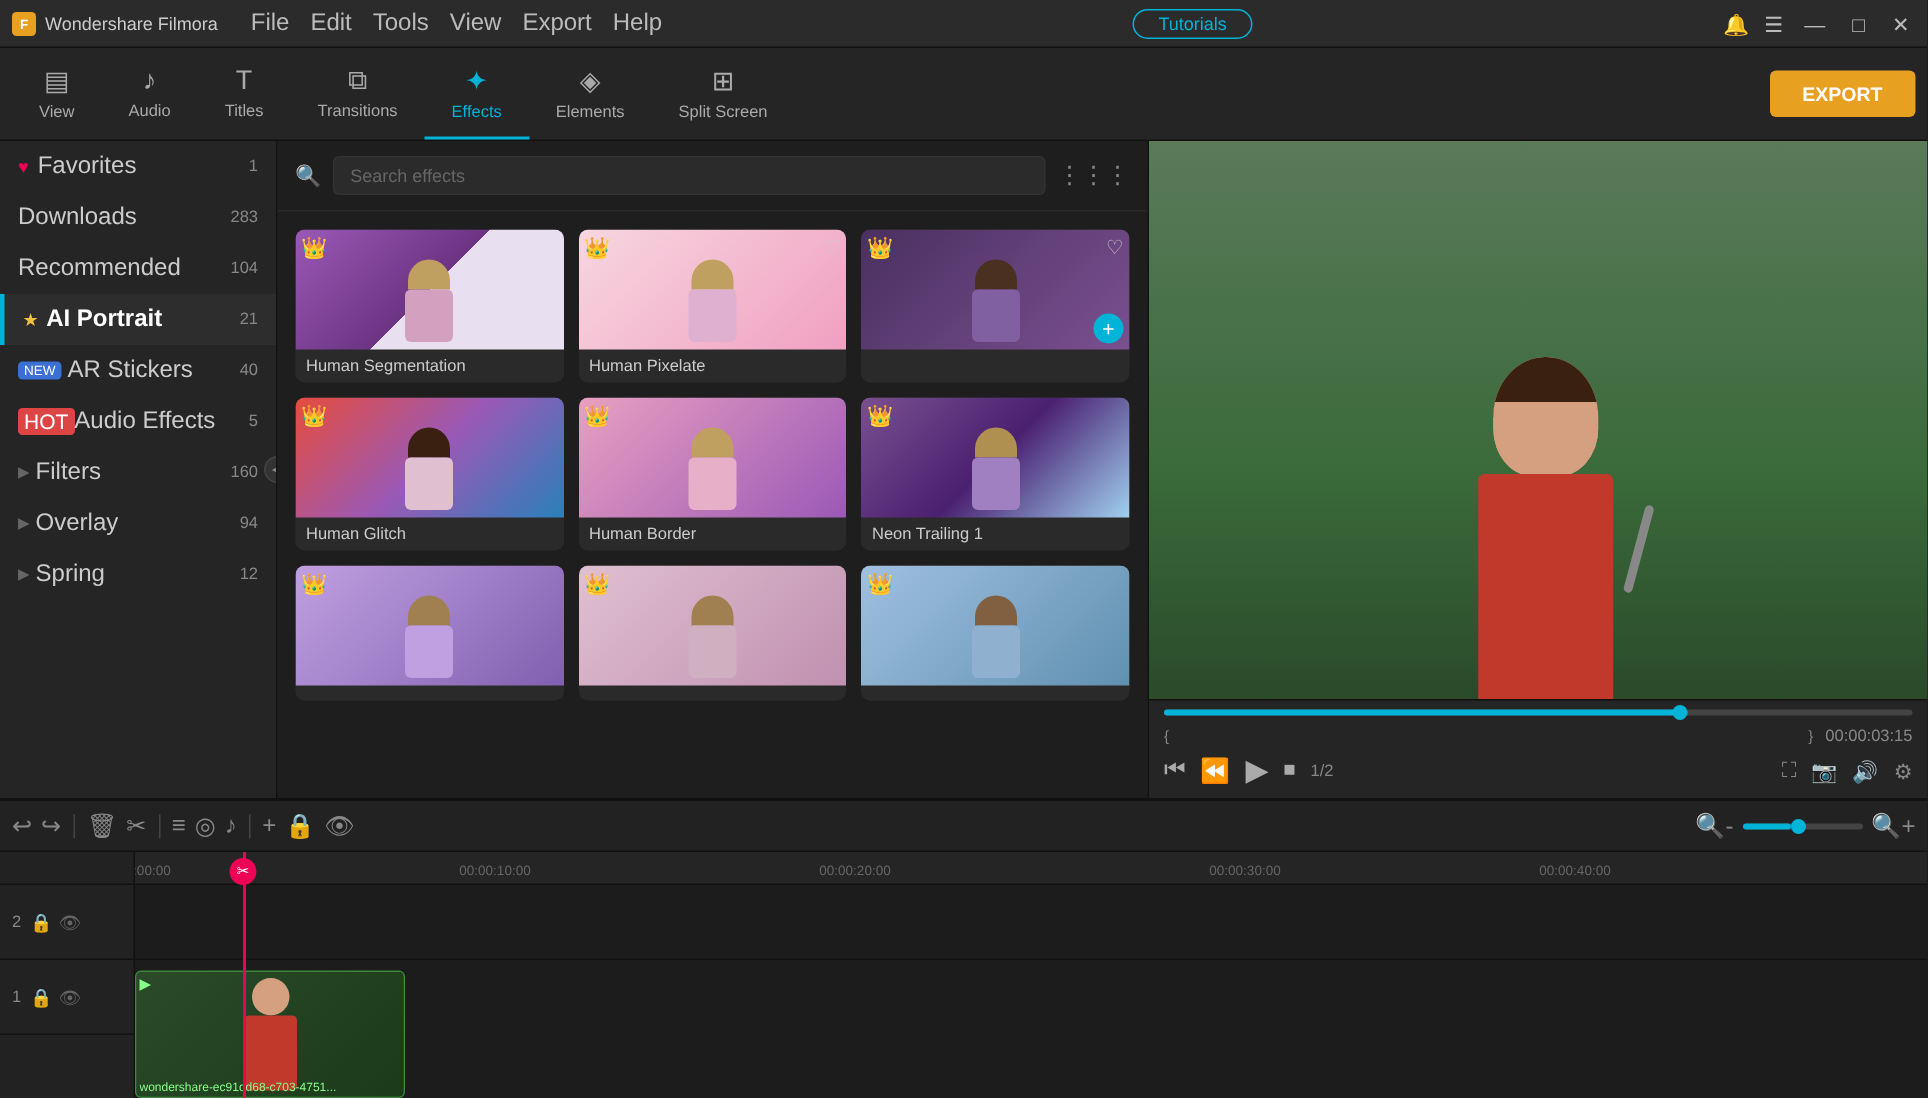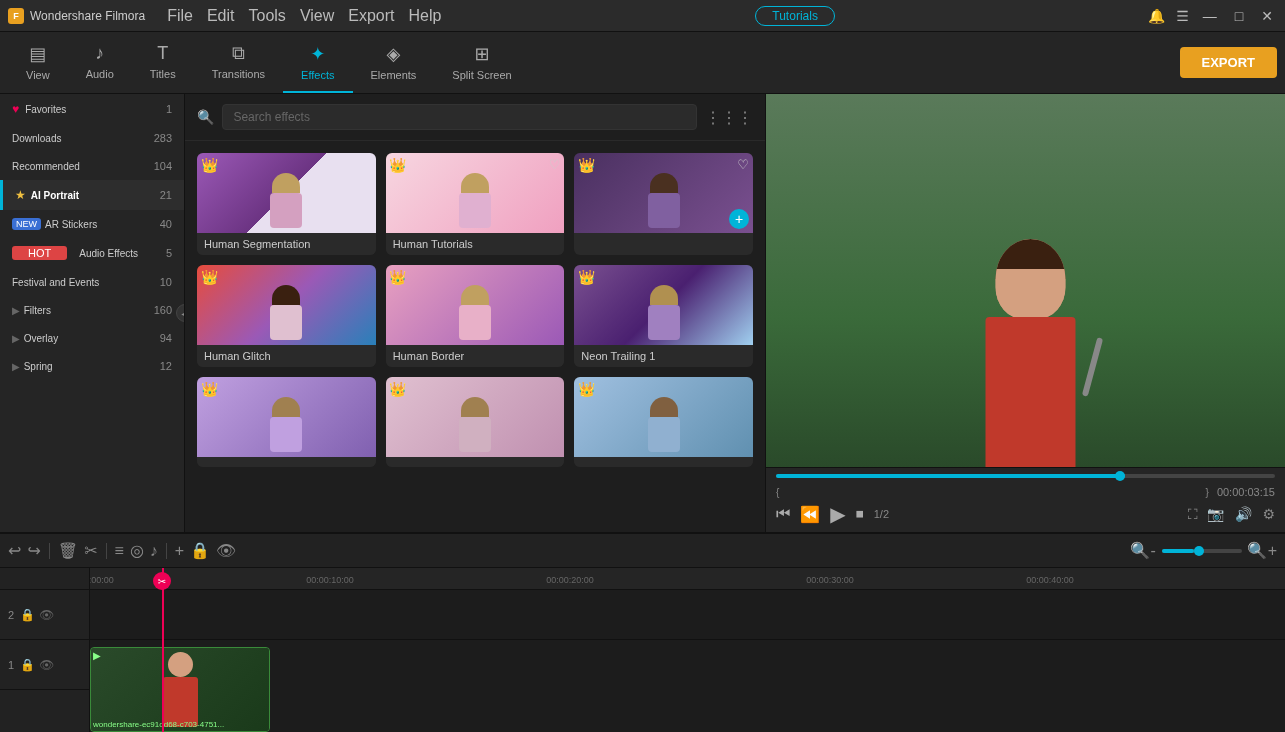--- a/index.html
+++ b/index.html
@@ -28,25 +28,25 @@
     .tool-item.active .tool-label { color: #00b4d8; }
     #export-btn { margin-left: auto; align-self: center; background: #e8a020; color: white; border: none; border-radius: 4px; padding: 8px 22px; font-size: 13px; font-weight: bold; cursor: pointer; }
 
     
     #main { display: flex; height: calc(732px - 32px - 62px - 200px); }
 
     
     #sidebar { width: 185px; background: #252525; border-right: 1px solid #111; overflow-y: auto; flex-shrink: 0; }
     .sidebar-item { display: flex; align-items: center; padding: 8px 12px; cursor: pointer; position: relative; }
     .sidebar-item.active { background: #2d2d2d; }
-    .sidebar-item-label { flex: 1; font-size: 10px; color: #ccc; }
+    .sidebar-item-label { flex: 1; font-size: 16px; color: #ccc; }
     .sidebar-item.active .sidebar-item-label { color: white; font-weight: bold; }
     .sidebar-count { font-size: 11px; color: #888; margin-left: 4px; }
     .badge-new { background: #3a6fd4; color: white; border-radius: 3px; font-size: 9px; padding: 1px 4px; margin-right: 4px; }
-    .badge-hot { background: #d44; color: white; border-radius: 3px; font-size: 11px; padding: 1px 16px; margin-right: 12px; }
+    .badge-hot { background: #d44; color: white; border-radius: 3px; font-size: 14px; padding: 1px 4px; margin-right: 0; }
     .sidebar-arrow { font-size: 10px; color: #666; margin-right: 4px; }
     .sidebar-heart { color: #e05; font-size: 12px; margin-right: 6px; }
 
     
     #sidebar-collapse { position: absolute; right: -10px; top: 50%; transform: translateY(-50%); background: #333; border: 1px solid #444; border-radius: 50%; width: 18px; height: 18px; display: flex; align-items: center; justify-content: center; cursor: pointer; z-index: 10; font-size: 10px; color: #888; }
 
     
     #effects-panel { flex: 1; background: #1e1e1e; overflow-y: auto; position: relative; }
     #search-bar { display: flex; align-items: center; padding: 10px 12px; background: #1e1e1e; border-bottom: 1px solid #2a2a2a; gap: 8px; }
     #search-input { flex: 1; background: #2b2b2b; border: 1px solid #333; border-radius: 4px; padding: 5px 10px; color: #ccc; font-size: 12px; outline: none; }
@@ -204,24 +204,20 @@
       <span class="sidebar-item-label">AR Stickers</span>
       <span class="sidebar-count">40</span>
     </div>
 
     <div class="sidebar-item">
       <span class="badge-hot">HOT</span>
       <span class="sidebar-item-label">Audio Effects</span>
       <span class="sidebar-count">5</span>
     </div>
 
-    <div class="sidebar-item">
-      <span class="sidebar-item-label">Festival and Events</span>
-      <span class="sidebar-count">10</span>
-    </div>
 
     <div class="sidebar-item">
       <span class="sidebar-arrow">▶</span>
       <span class="sidebar-item-label">Filters</span>
       <span class="sidebar-count">160</span>
     </div>
 
     <div class="sidebar-item">
       <span class="sidebar-arrow">▶</span>
       <span class="sidebar-item-label">Overlay</span>
@@ -258,21 +254,21 @@
 
       <div class="effect-card">
         <div class="effect-thumb thumb-pixelate">
           <span class="effect-badge">👑</span>
           <span class="effect-fav">♡</span>
           <div class="thumb-person">
             <div class="person-hair" style="background:#c0a060;"></div>
             <div class="person-body" style="background:#e0b0d0;"></div>
           </div>
         </div>
-        <div class="effect-label">Human Tutorials</div>
+        <div class="effect-label">Human Pixelate</div>
       </div>
 
       <div class="effect-card">
         <div class="effect-thumb thumb-noise">
           <span class="effect-badge">👑</span>
           <span class="effect-fav">♡</span>
           <button class="effect-add-btn" style="opacity:1;">+</button>
           <div class="thumb-person">
             <div class="person-hair" style="background:#4a3020;"></div>
             <div class="person-body" style="background:#8060a0;"></div>

